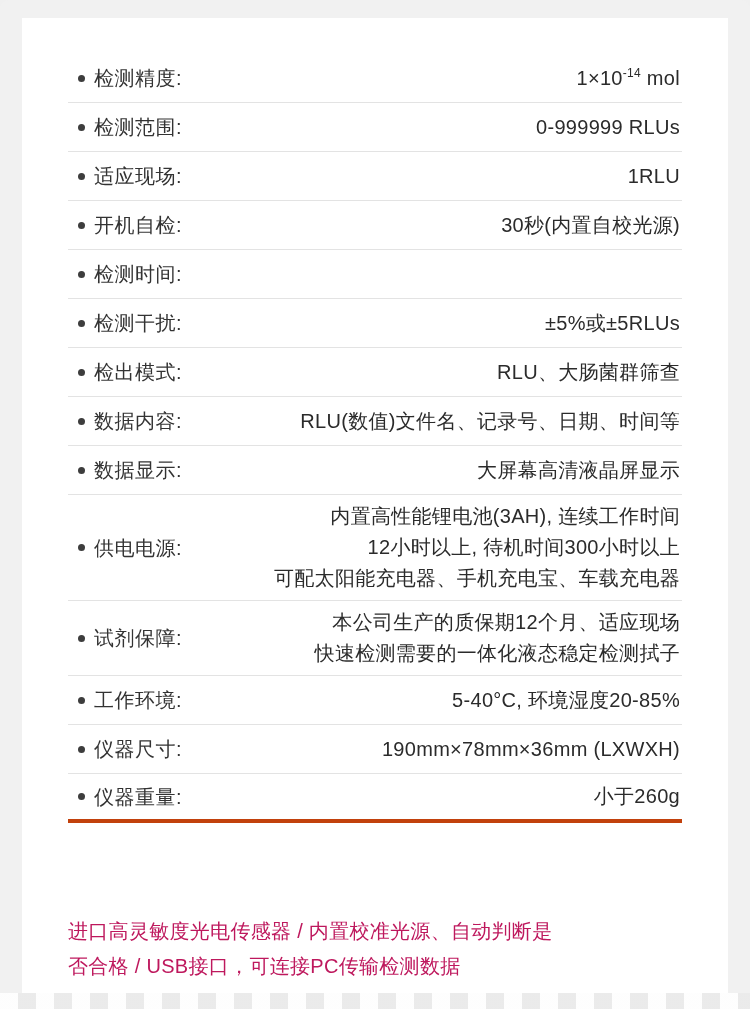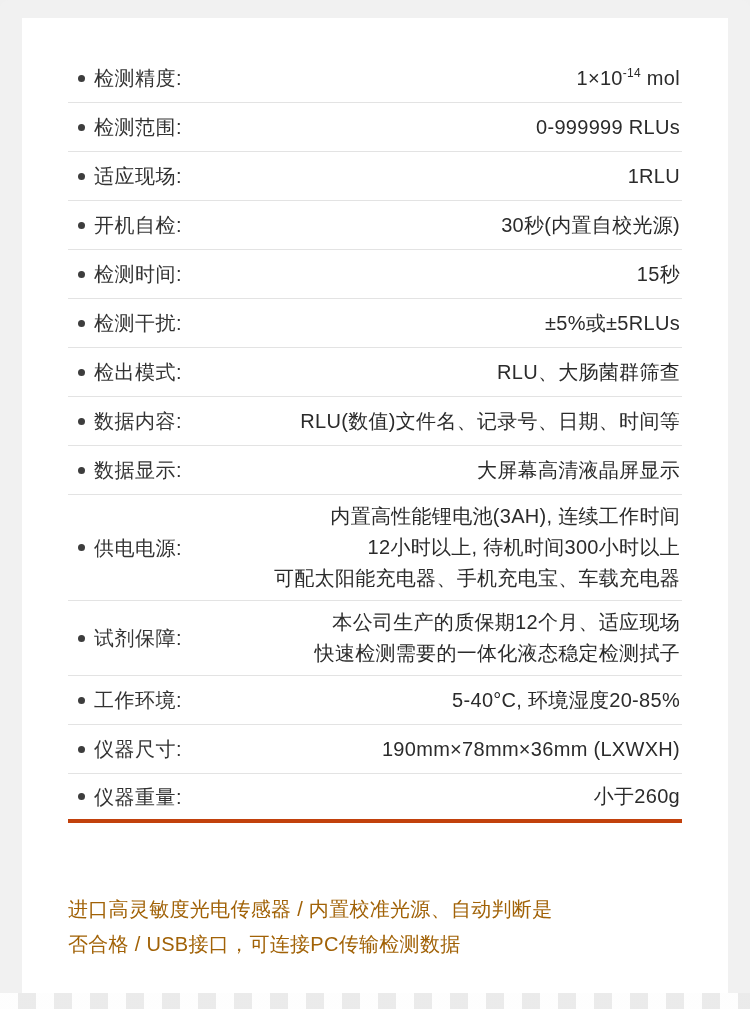--- a/index.html
+++ b/index.html
@@ -79,25 +79,25 @@
   .spec-value .line {
     display: block;
   }
   .sup {
     font-size: 12px;
     vertical-align: super;
   }
   .footnote {
     position: absolute;
     left: 46px;
-    top: 874px;
+    top: 896px;
     width: 616px;
     font-size: 20px;
     line-height: 1.75;
-    color: #a16207;
+    color: #be185d;
     letter-spacing: 0.3px;
   }
   .footnote .line {
     display: block;
   }
   .bottom-strip {
     position: absolute;
     left: 0;
     bottom: 0;
     width: 750px;
@@ -158,23 +158,20 @@
         <span class="spec-value">
             <span class="line">30秒(内置自校光源)</span>
           </span>
       </div>
 
       <div class="spec-row">
         <span class="bullet">
             <span class="dot"></span>
           </span>
         <span class="spec-label">检测时间:</span>
-        <span class="spec-value">
-            <span class="line">15秒</span>
-          </span>
       </div>
 
       <div class="spec-row">
         <span class="bullet">
             <span class="dot"></span>
           </span>
         <span class="spec-label">检测干扰:</span>
         <span class="spec-value">
             <span class="line">±5%或±5RLUs</span>
           </span>

